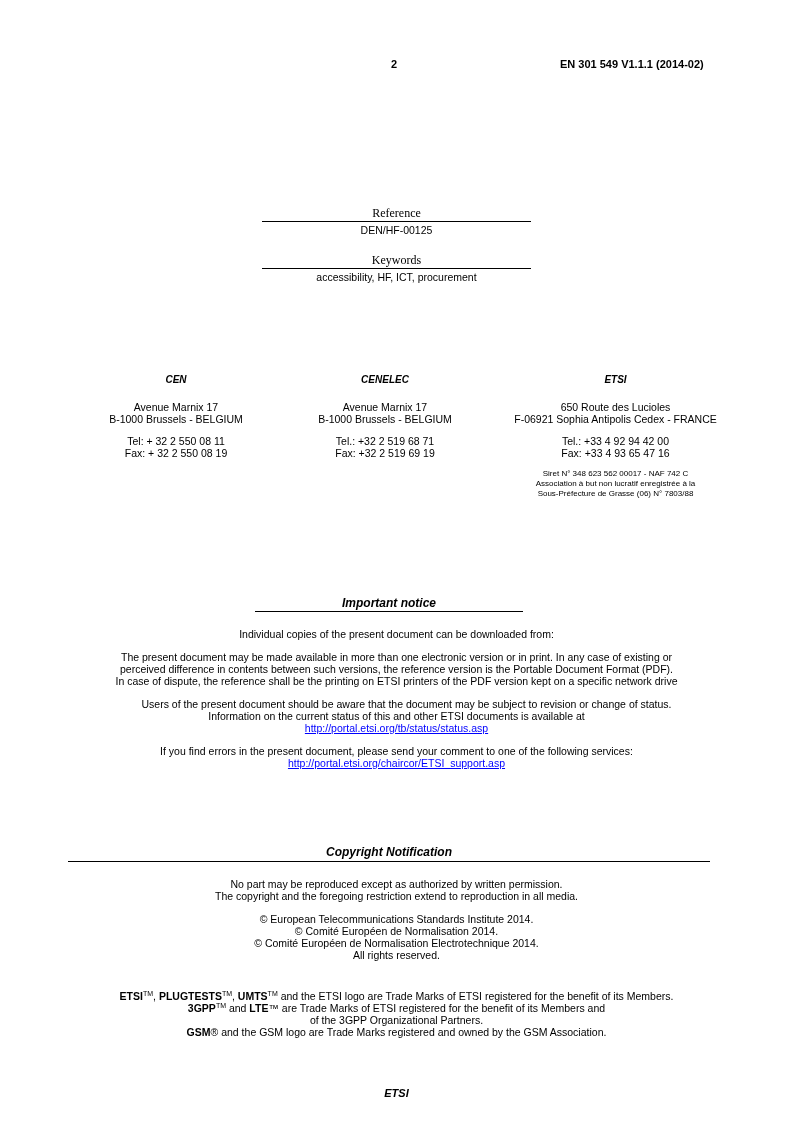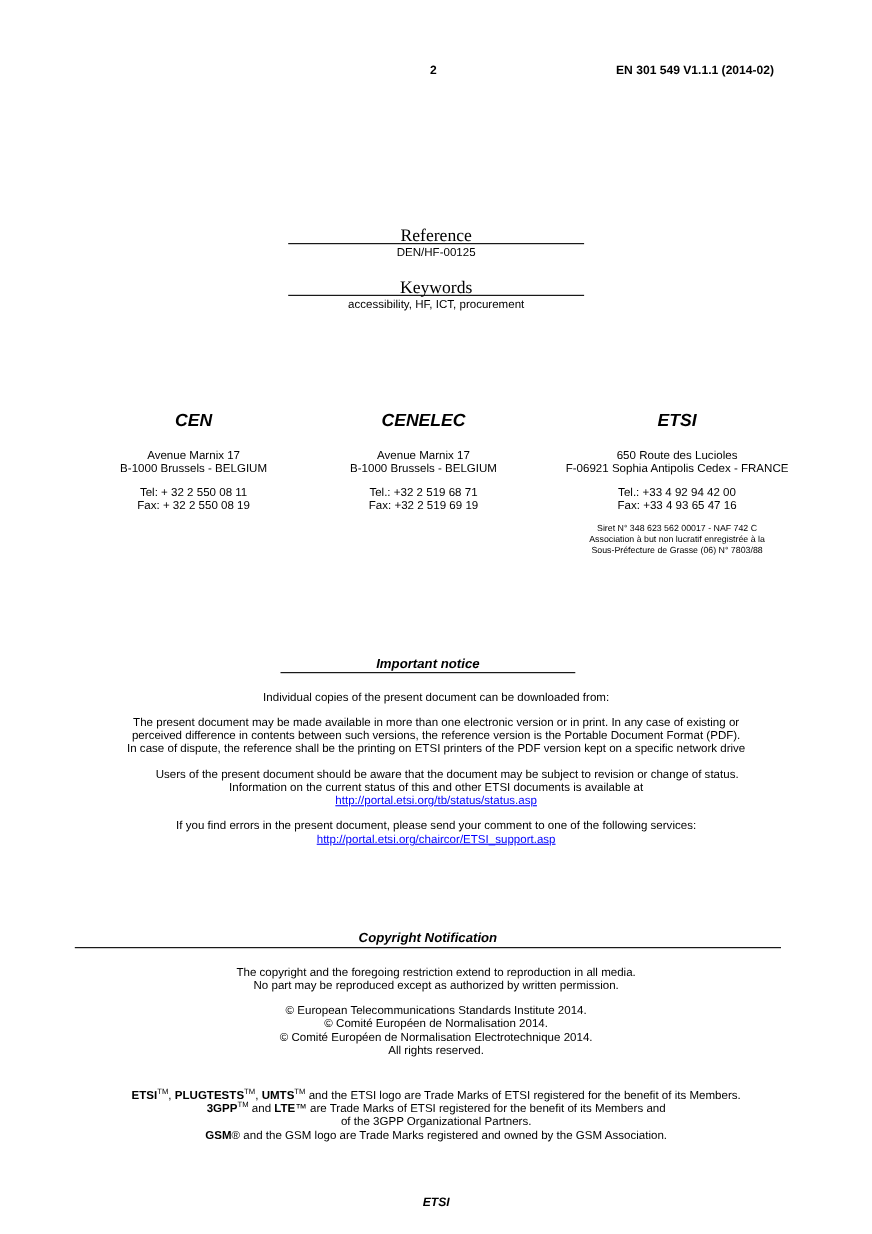--- a/index.html
+++ b/index.html
@@ -1,24 +1,24 @@
 <!DOCTYPE html>
 <html><head>
 <meta charset="utf-8">
 <style>
   html, body { margin: 0; padding: 0; background: #ffffff; }
   body { width: 793px; height: 1122px; position: relative; overflow: hidden;
          font-family: "Liberation Sans", sans-serif; color: #000; }
   .abs { position: absolute; }
   .center { text-align: center; }
   .hdr { font-weight: bold; font-size: 11px; top: 58px; }
-  .serif { font-family: "Liberation Serif", serif; font-size: 16px; text-align: center; }
+  .serif { font-family: "Liberation Serif", serif; font-size: 12px; text-align: center; }
   .small { font-size: 10.5px; line-height: 12px; }
   .tiny { font-size: 8px; line-height: 10px; }
-  .org-title { font-weight: bold; font-style: italic; font-size: 16px; }
+  .org-title { font-weight: bold; font-style: italic; font-size: 10px; }
   .rule { position: absolute; height: 0; border-top: 1px solid #000; }
   a, .link { color: #0000ff; text-decoration: underline; }
   .section-title { font-weight: bold; font-style: italic; font-size: 12px; }
   sup { font-size: 7px; vertical-align: super; line-height: 0; }
   .col { position: absolute; width: 230px; text-align: center; }
 </style>
 </head>
 <body>
 
 <div class="abs hdr" style="left:391px;">2</div>
@@ -74,22 +74,22 @@
   <div><span class="link">http://portal.etsi.org/tb/status/status.asp</span></div>
 
   <div style="margin-top:11px;">If you find errors in the present document, please send your comment to one of the following services:</div>
   <div><span class="link">http://portal.etsi.org/chaircor/ETSI_support.asp</span></div>
 </div>
 
 <div class="abs center section-title" style="left:68px; width:642px; top:845px;">Copyright Notification</div>
 <div class="rule" style="left:68px; width:642px; top:861px;"></div>
 
 <div class="abs center small" style="left:0; width:793px; top:878px;">
+  <div>No part may be reproduced except as authorized by written permission.</div>
   <div>The copyright and the foregoing restriction extend to reproduction in all media.</div>
-  <div>No part may be reproduced except as authorized by written permission.</div>
   <div style="margin-top:11px;">© European Telecommunications Standards Institute 2014.</div>
   <div>© Comité Européen de Normalisation 2014.</div>
   <div>© Comité Européen de Normalisation Electrotechnique 2014.</div>
   <div>All rights reserved.</div>
 </div>
 
 <div class="abs center small" style="left:0; width:793px; top:990px;">
   <div>
     <b>ETSI</b><sup>TM</sup>,
     <b>PLUGTESTS</b><sup>TM</sup>,

